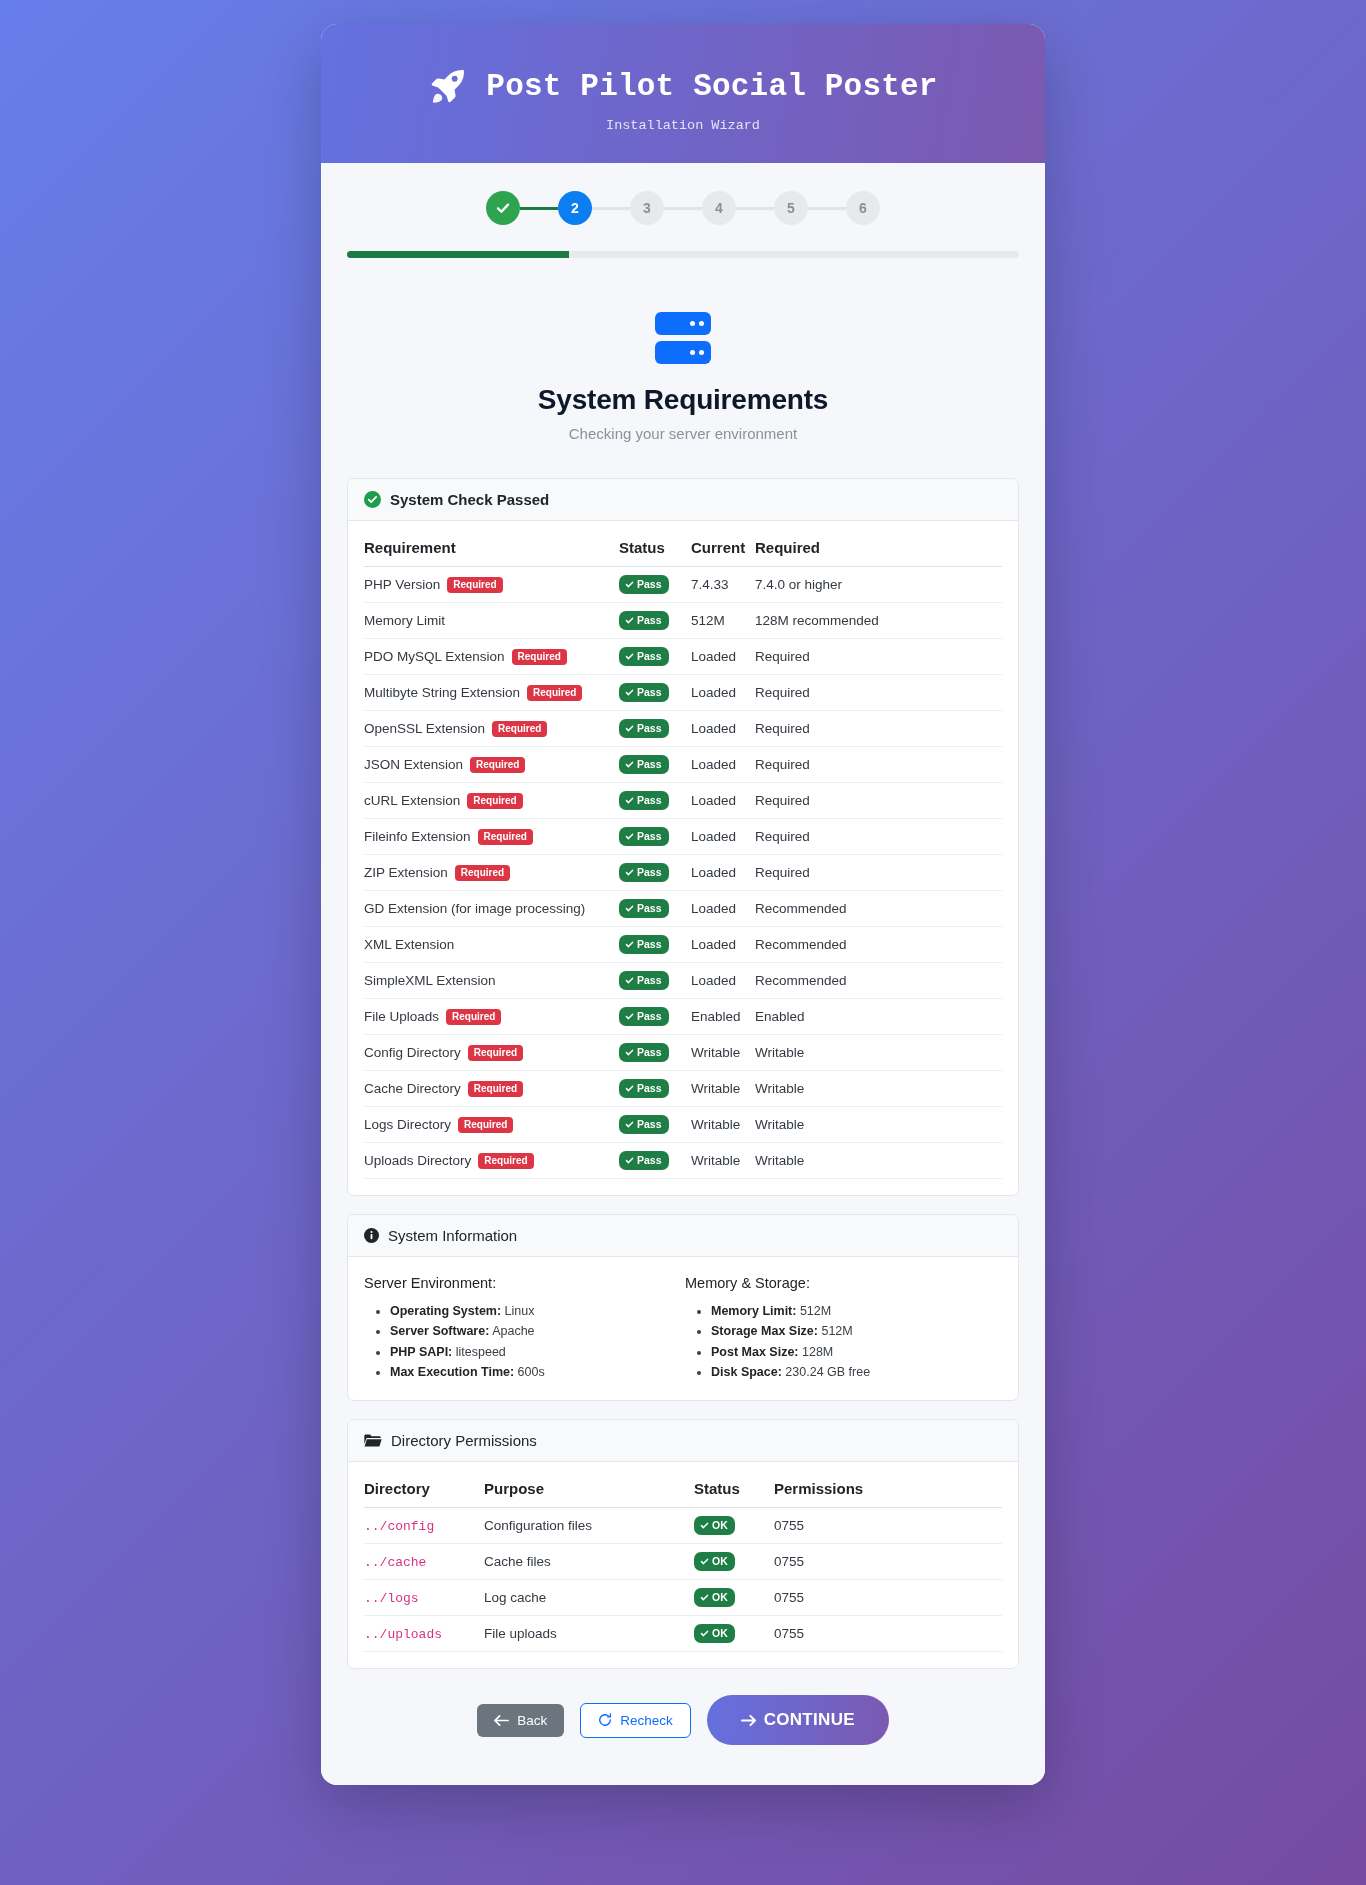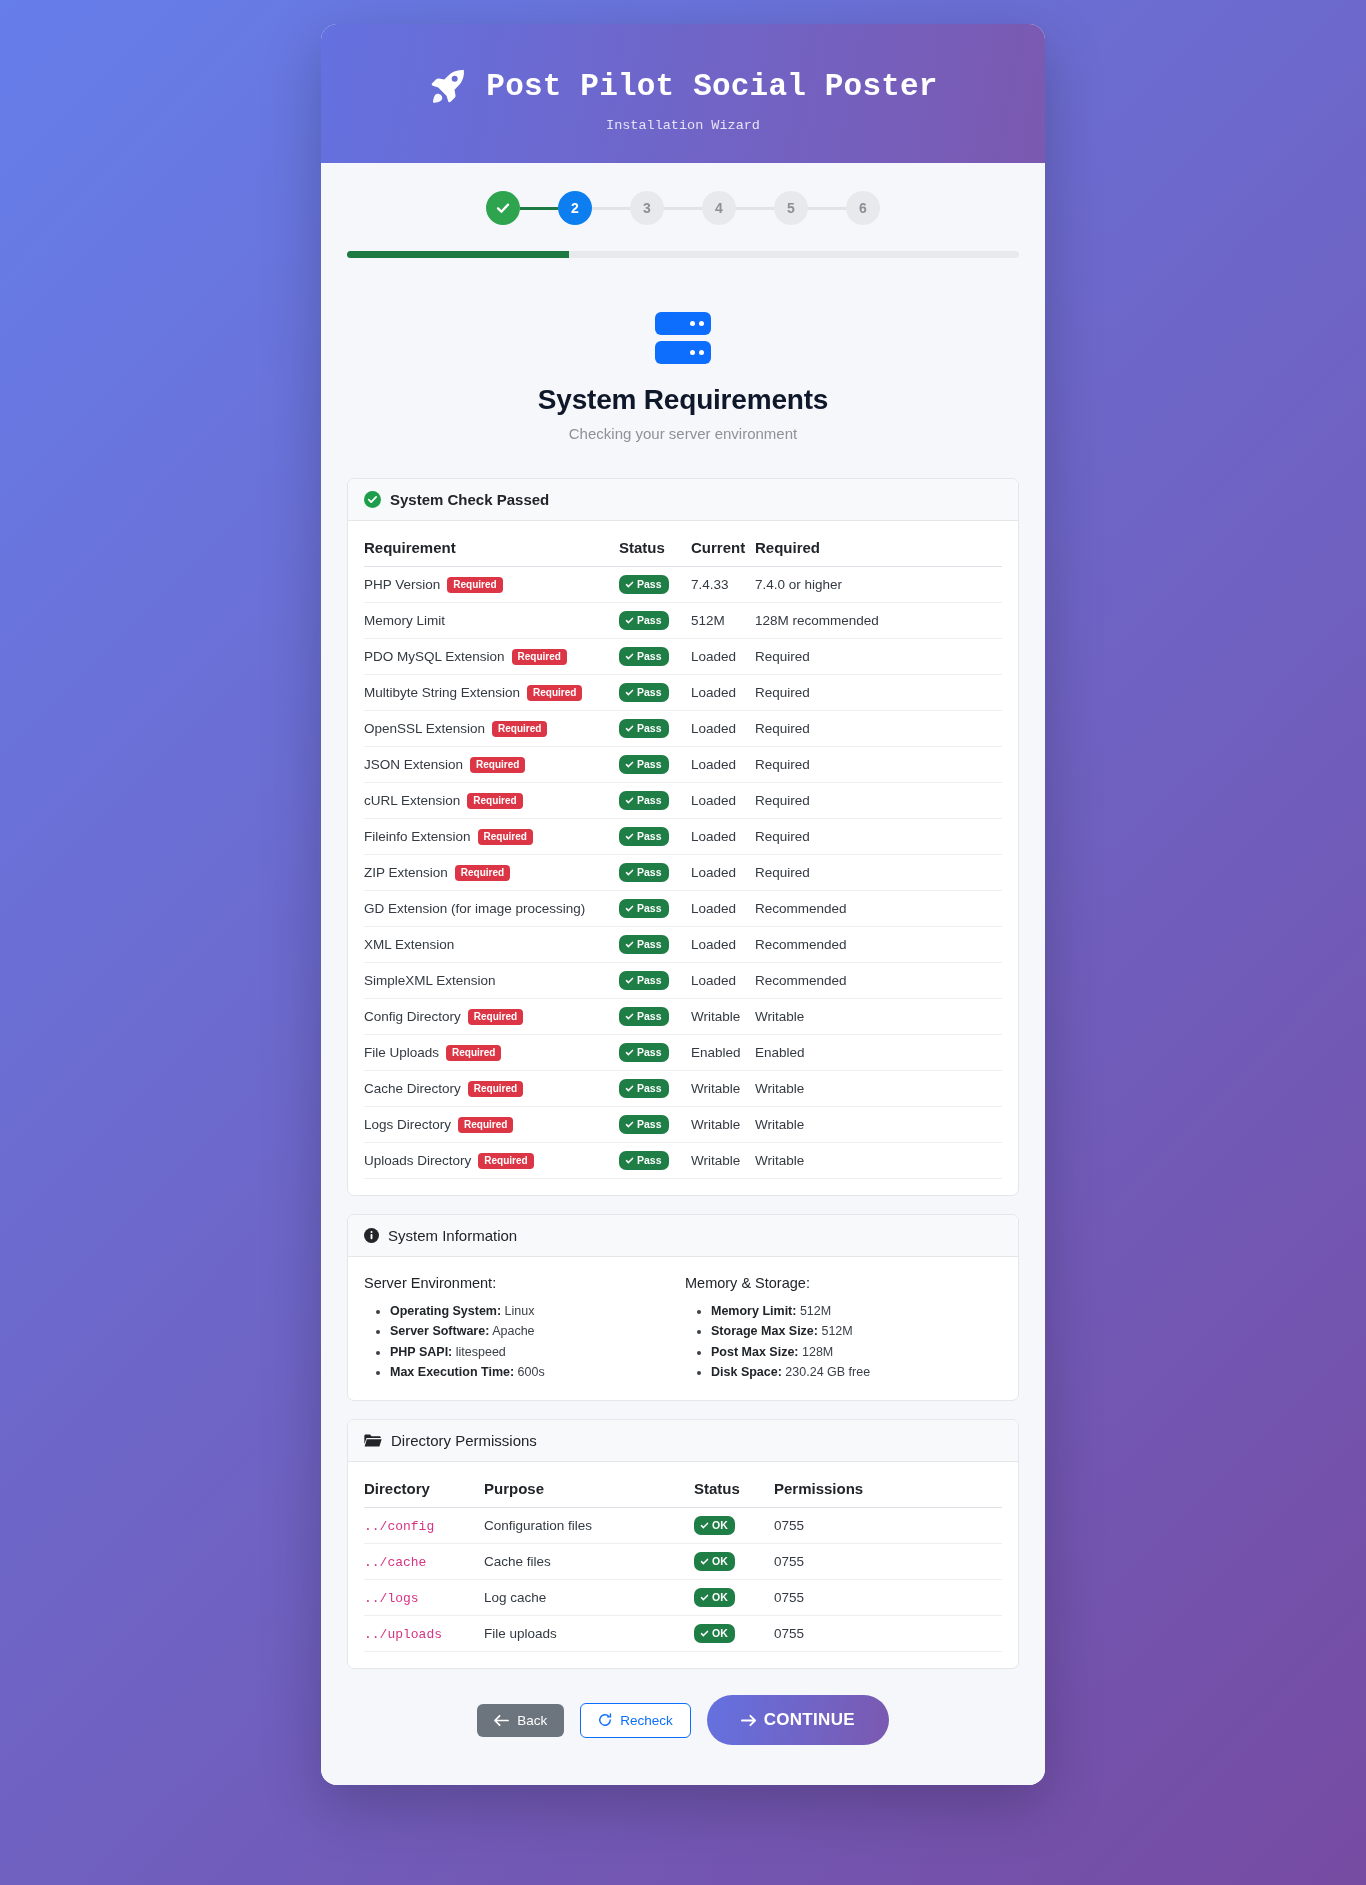--- a/index.html
+++ b/index.html
@@ -401,34 +401,34 @@
                 </tr>
                 <tr>
                   <td>SimpleXML Extension</td>
                   <td><span class="badge-pass"><svg class="tick" viewBox="0 0 12 12" fill="none" stroke="#ffffff" stroke-width="2" stroke-linecap="round" stroke-linejoin="round">
                         <path d="M2 6.2l2.6 2.6L10 3.2"></path>
                       </svg>Pass</span></td>
                   <td>Loaded</td>
                   <td>Recommended</td>
                 </tr>
                 <tr>
-                  <td>Config Directory<span class="badge-required">Required</span></td>
-                  <td><span class="badge-pass"><svg class="tick" viewBox="0 0 12 12" fill="none" stroke="#ffffff" stroke-width="2" stroke-linecap="round" stroke-linejoin="round">
-                        <path d="M2 6.2l2.6 2.6L10 3.2"></path>
-                      </svg>Pass</span></td>
-                  <td>Writable</td>
-                  <td>Writable</td>
-                </tr>
-                <tr>
                   <td>File Uploads<span class="badge-required">Required</span></td>
                   <td><span class="badge-pass"><svg class="tick" viewBox="0 0 12 12" fill="none" stroke="#ffffff" stroke-width="2" stroke-linecap="round" stroke-linejoin="round">
                         <path d="M2 6.2l2.6 2.6L10 3.2"></path>
                       </svg>Pass</span></td>
                   <td>Enabled</td>
                   <td>Enabled</td>
+                </tr>
+                <tr>
+                  <td>Config Directory<span class="badge-required">Required</span></td>
+                  <td><span class="badge-pass"><svg class="tick" viewBox="0 0 12 12" fill="none" stroke="#ffffff" stroke-width="2" stroke-linecap="round" stroke-linejoin="round">
+                        <path d="M2 6.2l2.6 2.6L10 3.2"></path>
+                      </svg>Pass</span></td>
+                  <td>Writable</td>
+                  <td>Writable</td>
                 </tr>
                 <tr>
                   <td>Cache Directory<span class="badge-required">Required</span></td>
                   <td><span class="badge-pass"><svg class="tick" viewBox="0 0 12 12" fill="none" stroke="#ffffff" stroke-width="2" stroke-linecap="round" stroke-linejoin="round">
                         <path d="M2 6.2l2.6 2.6L10 3.2"></path>
                       </svg>Pass</span></td>
                   <td>Writable</td>
                   <td>Writable</td>
                 </tr>
                 <tr>

